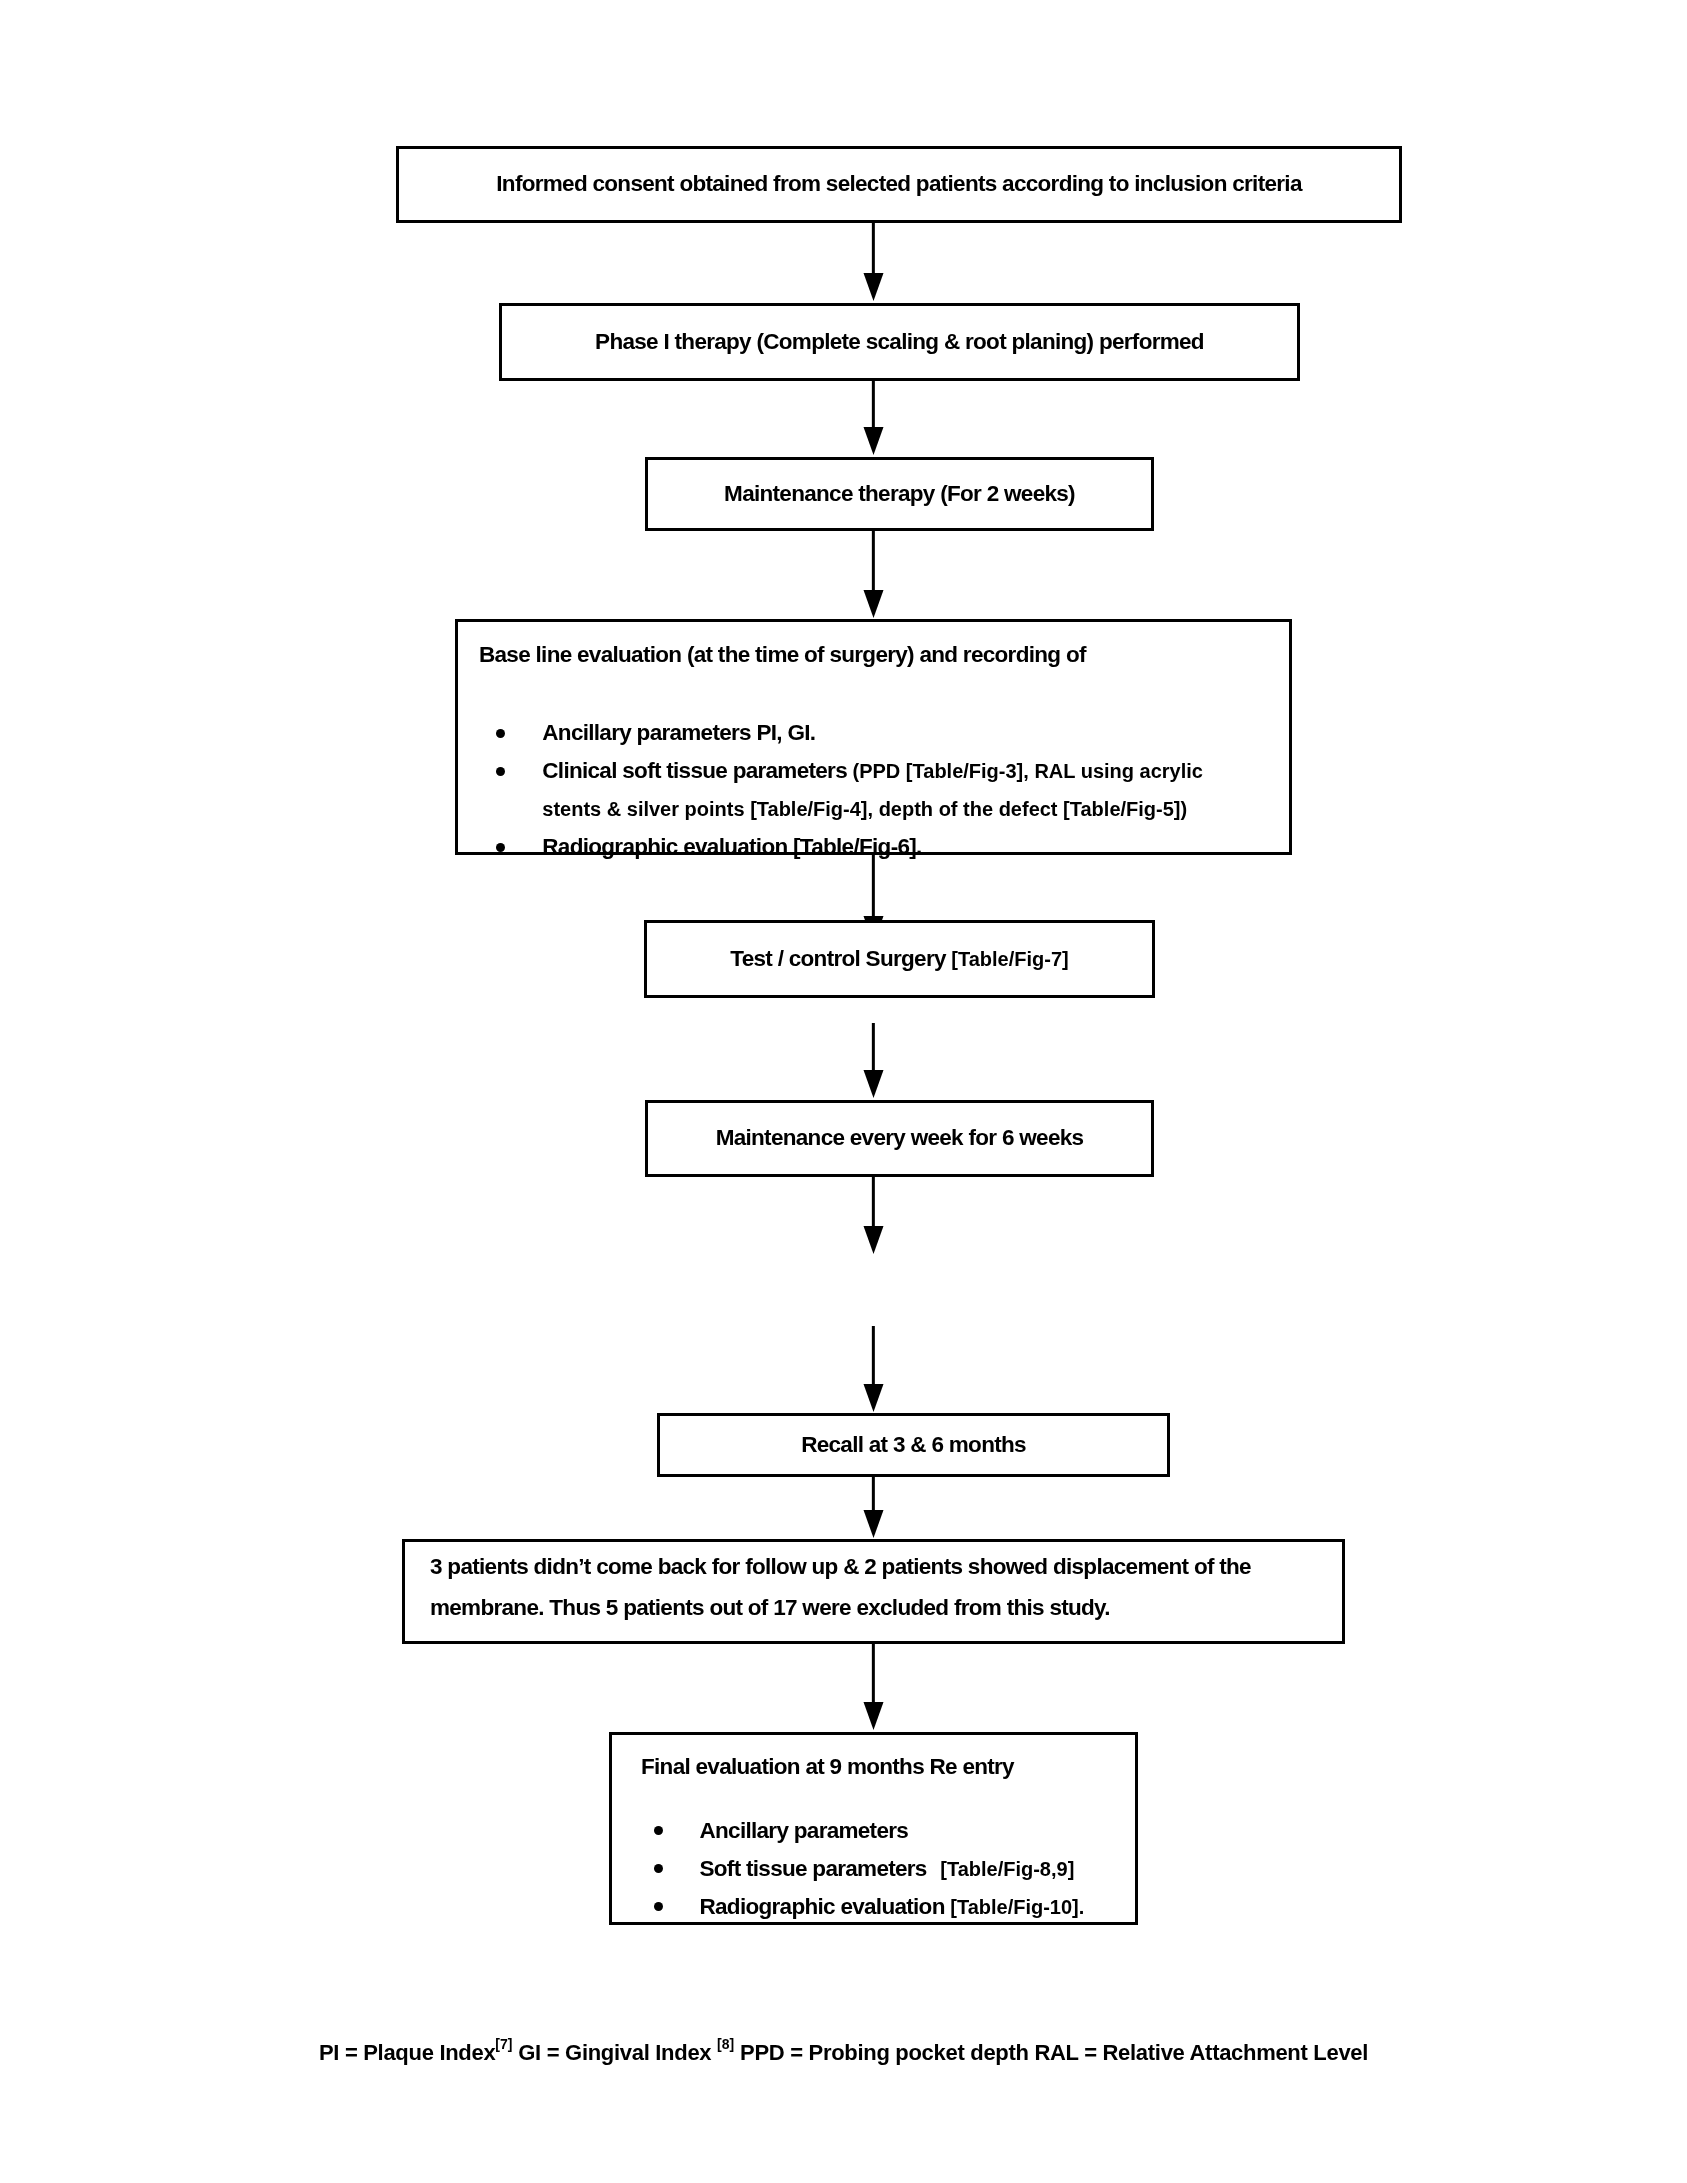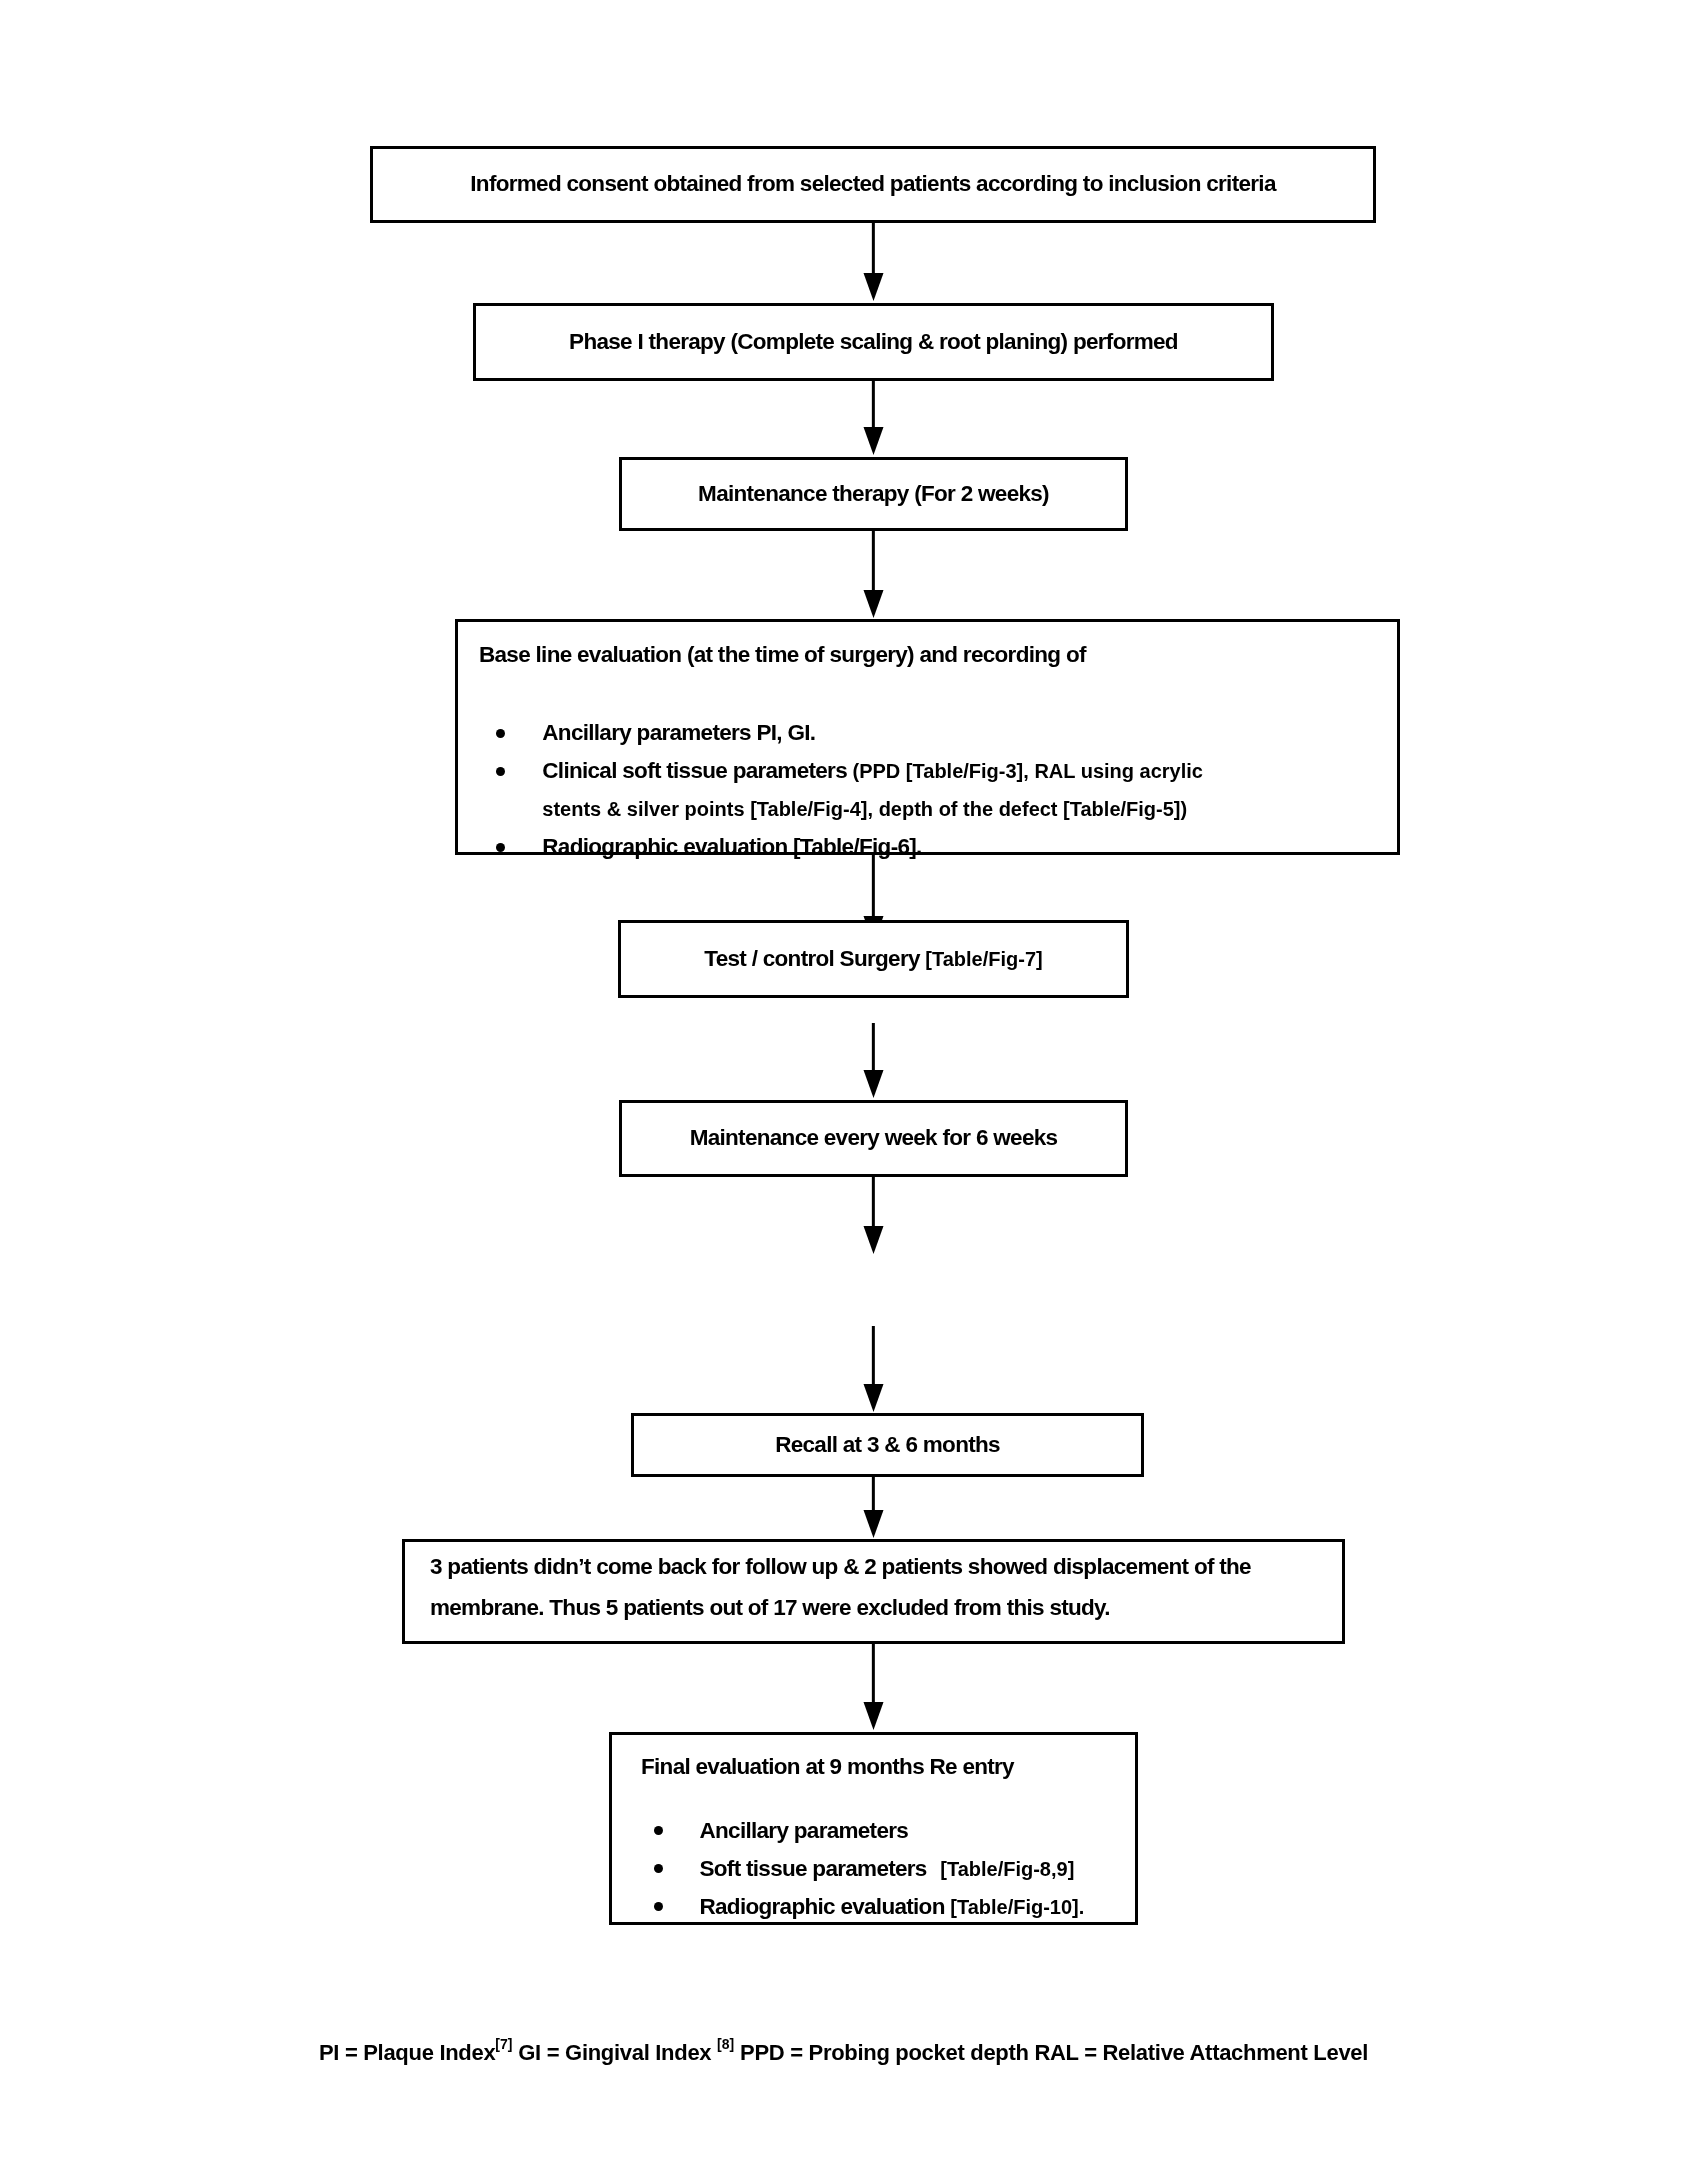--- a/index.html
+++ b/index.html
@@ -1,19 +1,19 @@
 <!DOCTYPE html>
 <html style="font-size:10.6px"><head>
 <meta charset="utf-8">
 <style>
   html,body{margin:0;padding:0;background:#ffffff;}
   .page{position:relative;width:1687px;height:2183px;background:#ffffff;
         font-family:"Liberation Sans",sans-serif;color:#000;overflow:hidden;}
   .node{position:absolute;border:3.3px solid #000;background:#fff;box-sizing:border-box;}
-  .node.center{display:flex;align-items:center;justify-content:center;text-align:center;}
+  .node.center{display:flex;align-items:center;justify-content:center;text-align:center;margin-left:26px;}
   .txt{font-size:22.5px;font-weight:700;letter-spacing:-0.7px;line-height:1.25;}
   .ref{font-size:20px;font-weight:700;letter-spacing:0;}
   .node.leftbox{display:block;}
   .title{font-size:22.5px;font-weight:700;letter-spacing:-0.7px;}
   .bullets{display:block;}
   .bullet-row{display:flex;align-items:flex-start;}
   .dot{width:9.3px;height:9.3px;border-radius:50%;background:#000;flex:none;margin-top:14.6px;}
   .bullet-text{font-size:22.5px;font-weight:700;letter-spacing:-0.7px;line-height:38px;max-width:662px;}
   
   #n4{padding:20px 26.5px 6.6px 21px;}
@@ -60,21 +60,21 @@
 
   <div class="node center" style="left:619px;top:457px;width:509px;height:74px;">
     <div class="txt">Maintenance therapy (For 2 weeks)</div>
   </div>
 
   <div class="arrow" style="left:873px;top:531px;height:87px;">
     <div class="shaft"></div>
     <div class="head"></div>
   </div>
 
-  <div class="node leftbox" id="n4" style="left:455px;top:619px;width:945px;height:236px;">
+  <div class="node leftbox" id="n4" style="left:455px;top:619px;width:837px;height:236px;">
     <div class="title">Base line evaluation (at the time of surgery) and recording of</div>
     <div class="bullets">
       <div class="bullet-row">
         <span class="dot"></span>
         <div class="bullet-text"><span>Ancillary parameters PI, GI.</span></div>
       </div>
       <div class="bullet-row">
         <span class="dot"></span>
         <div class="bullet-text"><span>Clinical soft tissue parameters </span><span class="ref">(PPD [Table/Fig-3], RAL using acrylic stents &amp; silver points [Table/Fig-4], depth of the defect [Table/Fig-5])</span></div>
       </div>

